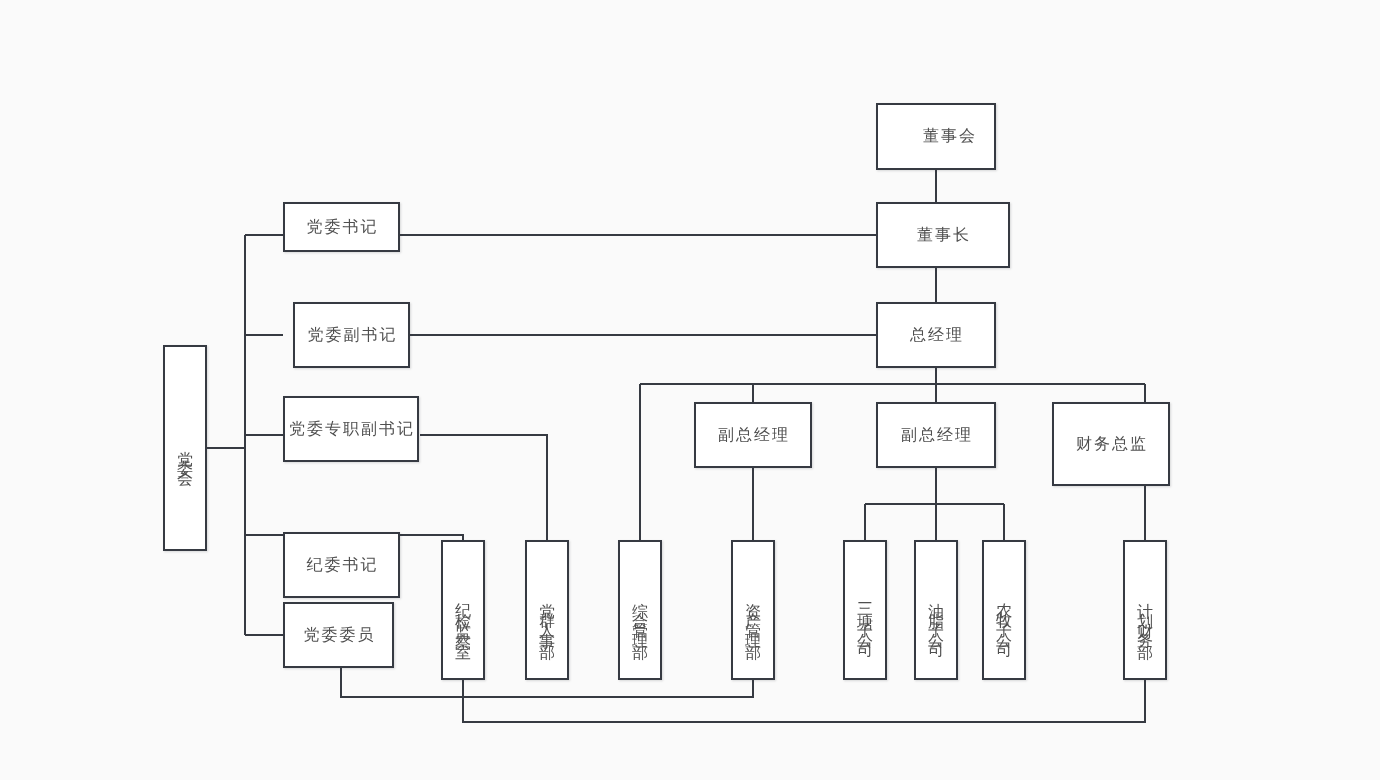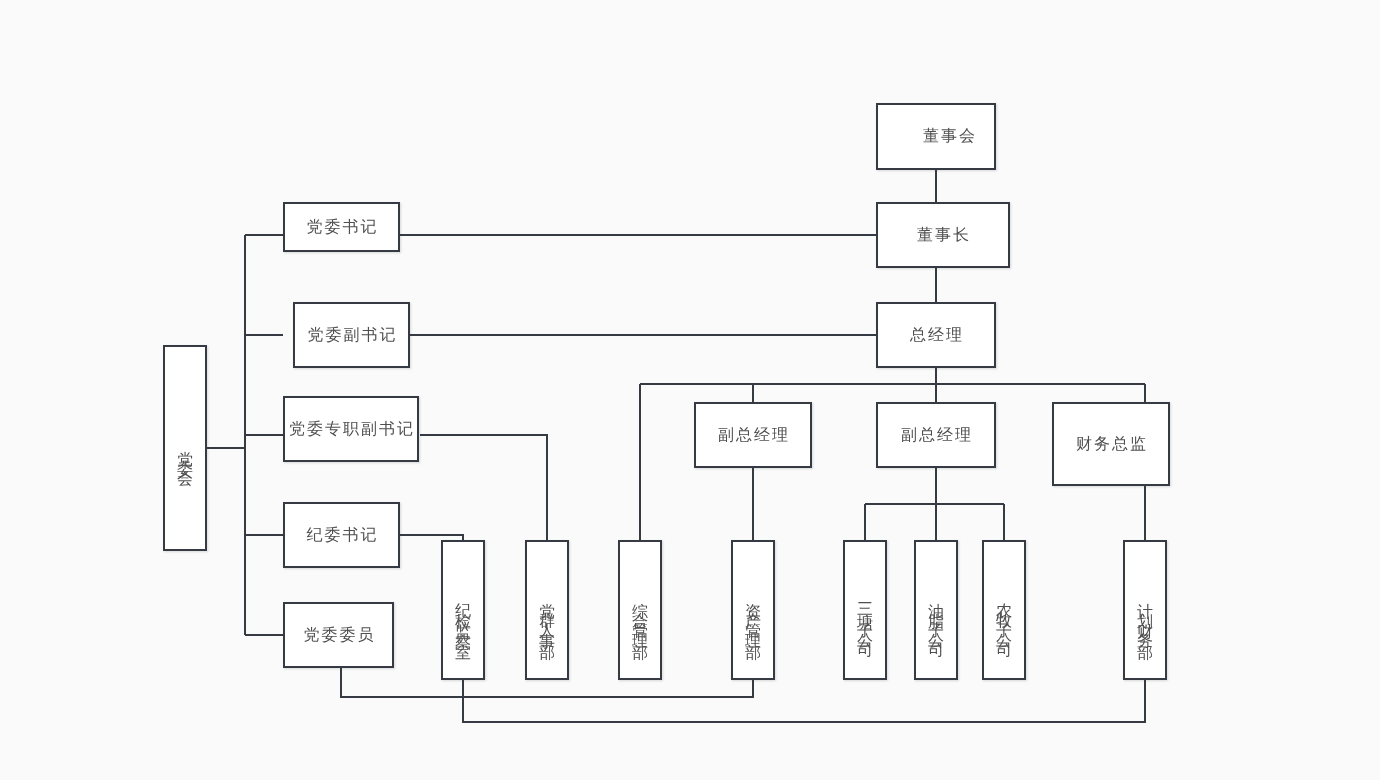--- a/index.html
+++ b/index.html
@@ -110,21 +110,21 @@
       </div>
       <div class="node horizontal" style="left: 283px; top: 202px; width: 117px; height: 50px;">
         <span class="node-label">党委书记</span>
       </div>
       <div class="node horizontal" style="left: 283px; top: 302px; width: 117px; height: 66px; margin-left: 10px;">
         <span class="node-label">党委副书记</span>
       </div>
       <div class="node horizontal" style="left: 283px; top: 396px; width: 136px; height: 66px; justify-content: center;">
         <span class="node-label">党委专职副书记</span>
       </div>
-      <div class="node horizontal" style="left: 283px; top: 502px; width: 117px; height: 66px;">
+      <div class="node horizontal" style="left: 283px; top: 532px; width: 117px; height: 66px;">
         <span class="node-label">纪委书记</span>
       </div>
       <div class="node horizontal" style="left: 283px; top: 602px; width: 111px; height: 66px;">
         <span class="node-label">党委委员</span>
       </div>
       <div class="node vertical" style="left: 163px; top: 345px; width: 44px; height: 206px;">
         <span class="node-label">党委会</span>
       </div>
       <div class="node horizontal" style="left: 694px; top: 402px; width: 118px; height: 66px;">
         <span class="node-label">副总经理</span>

